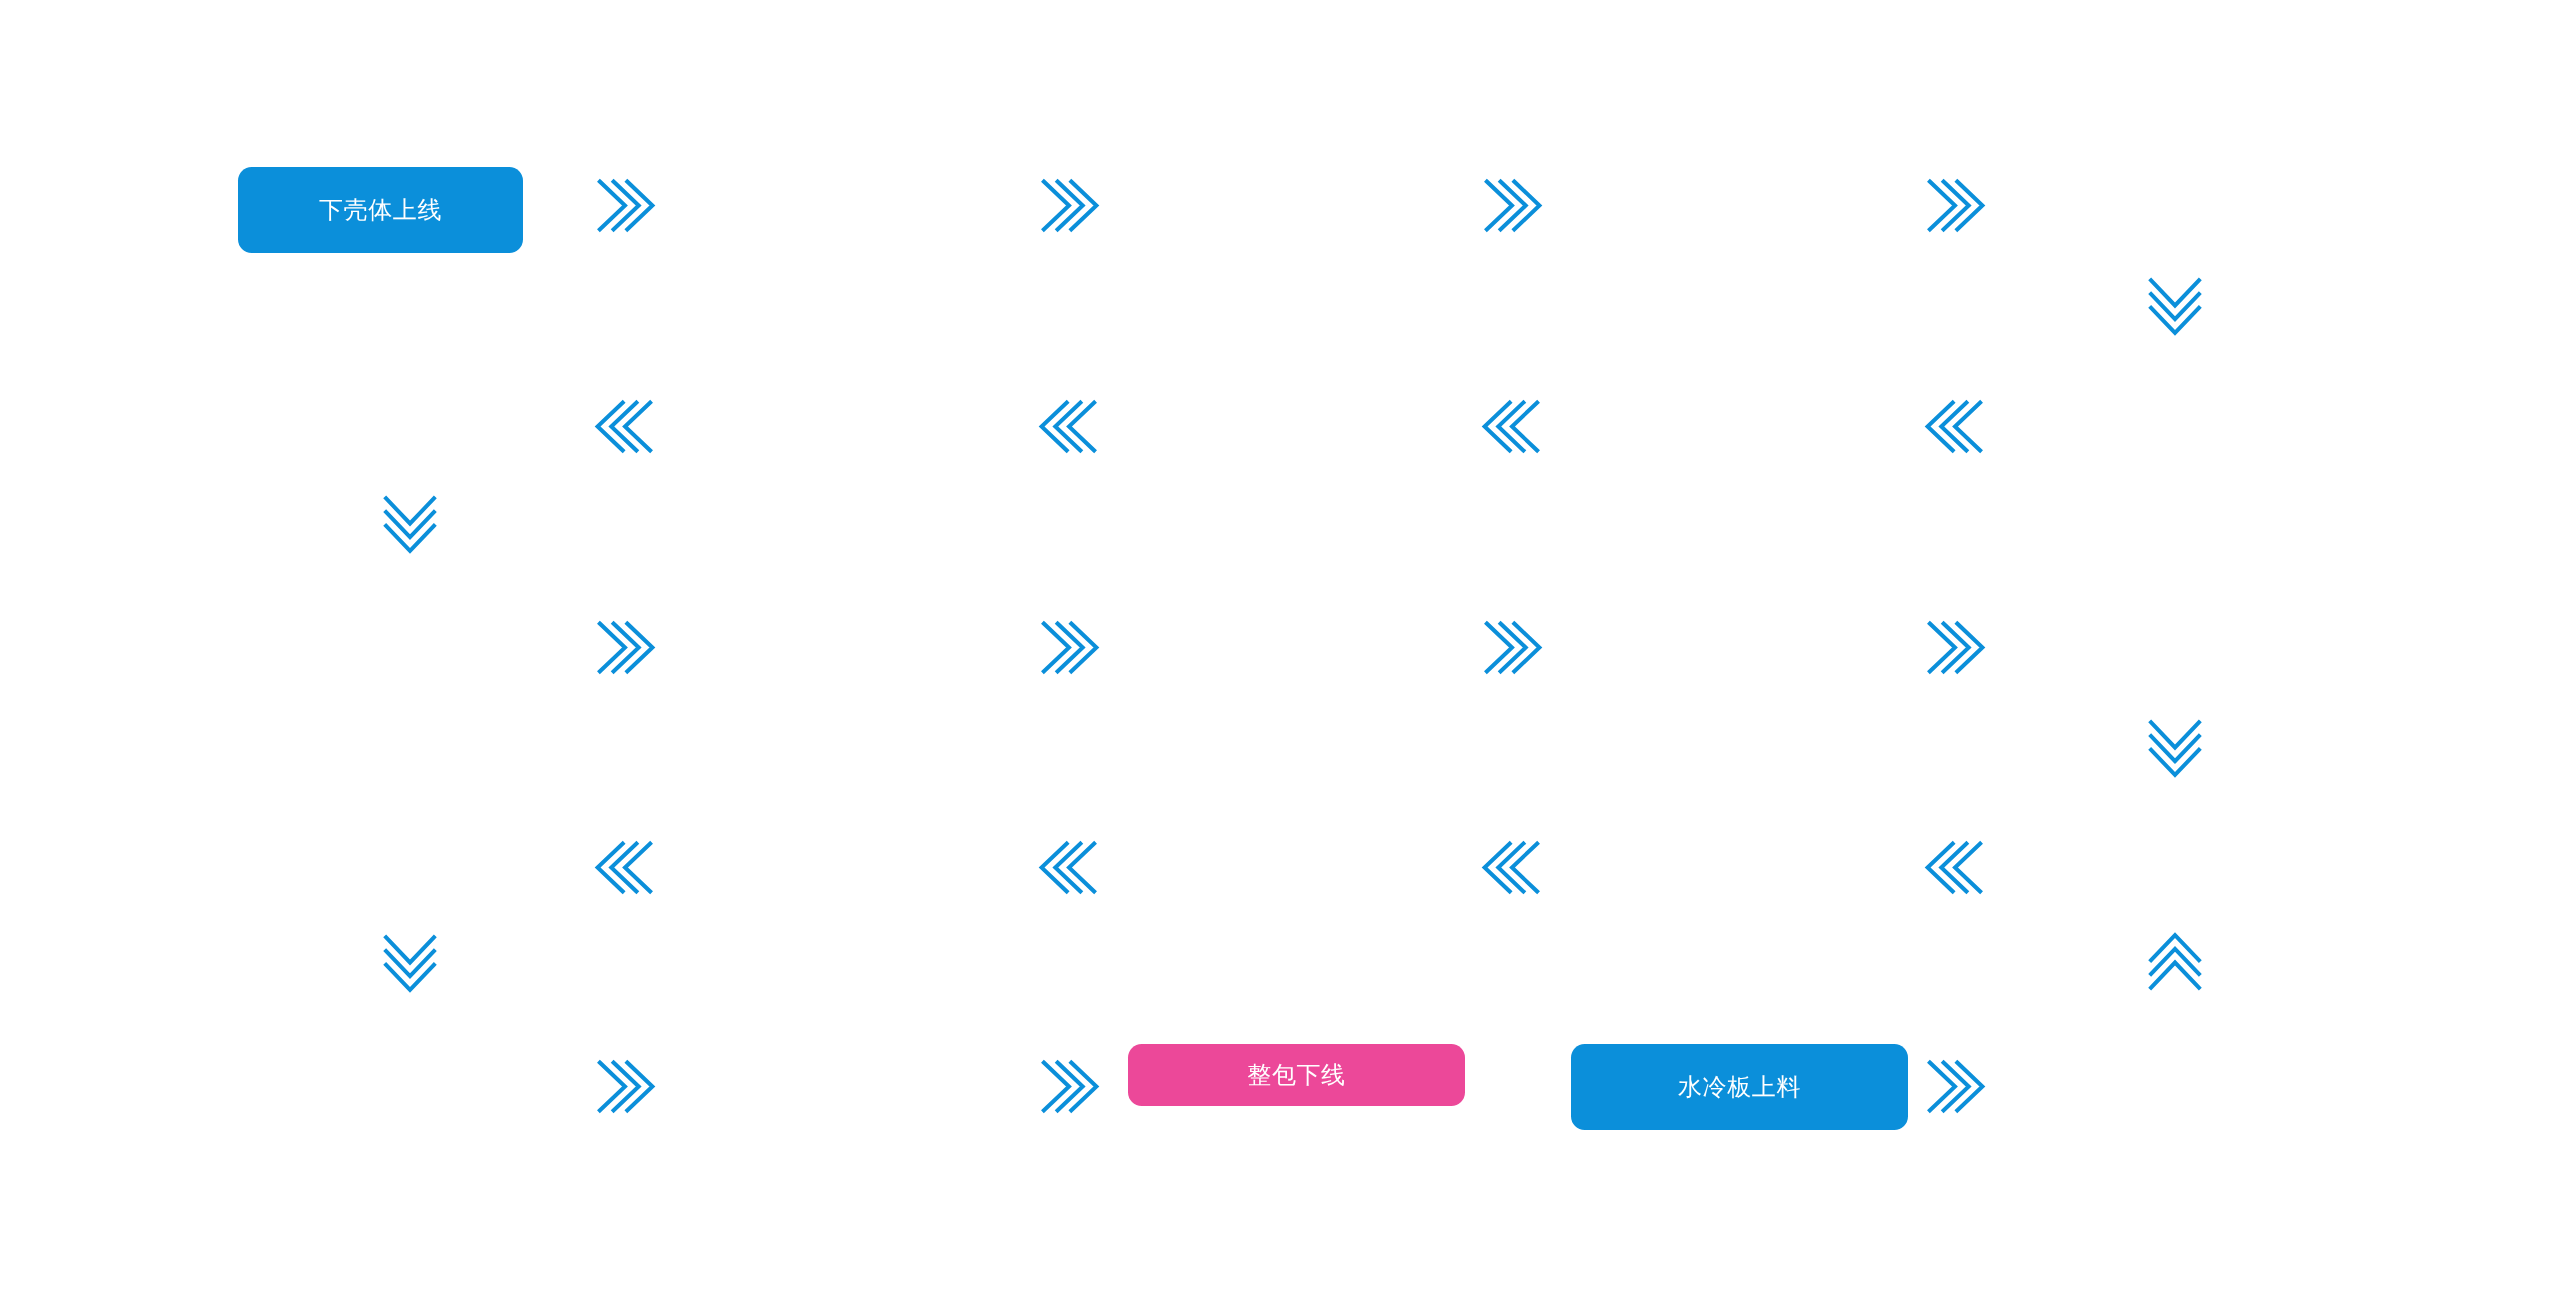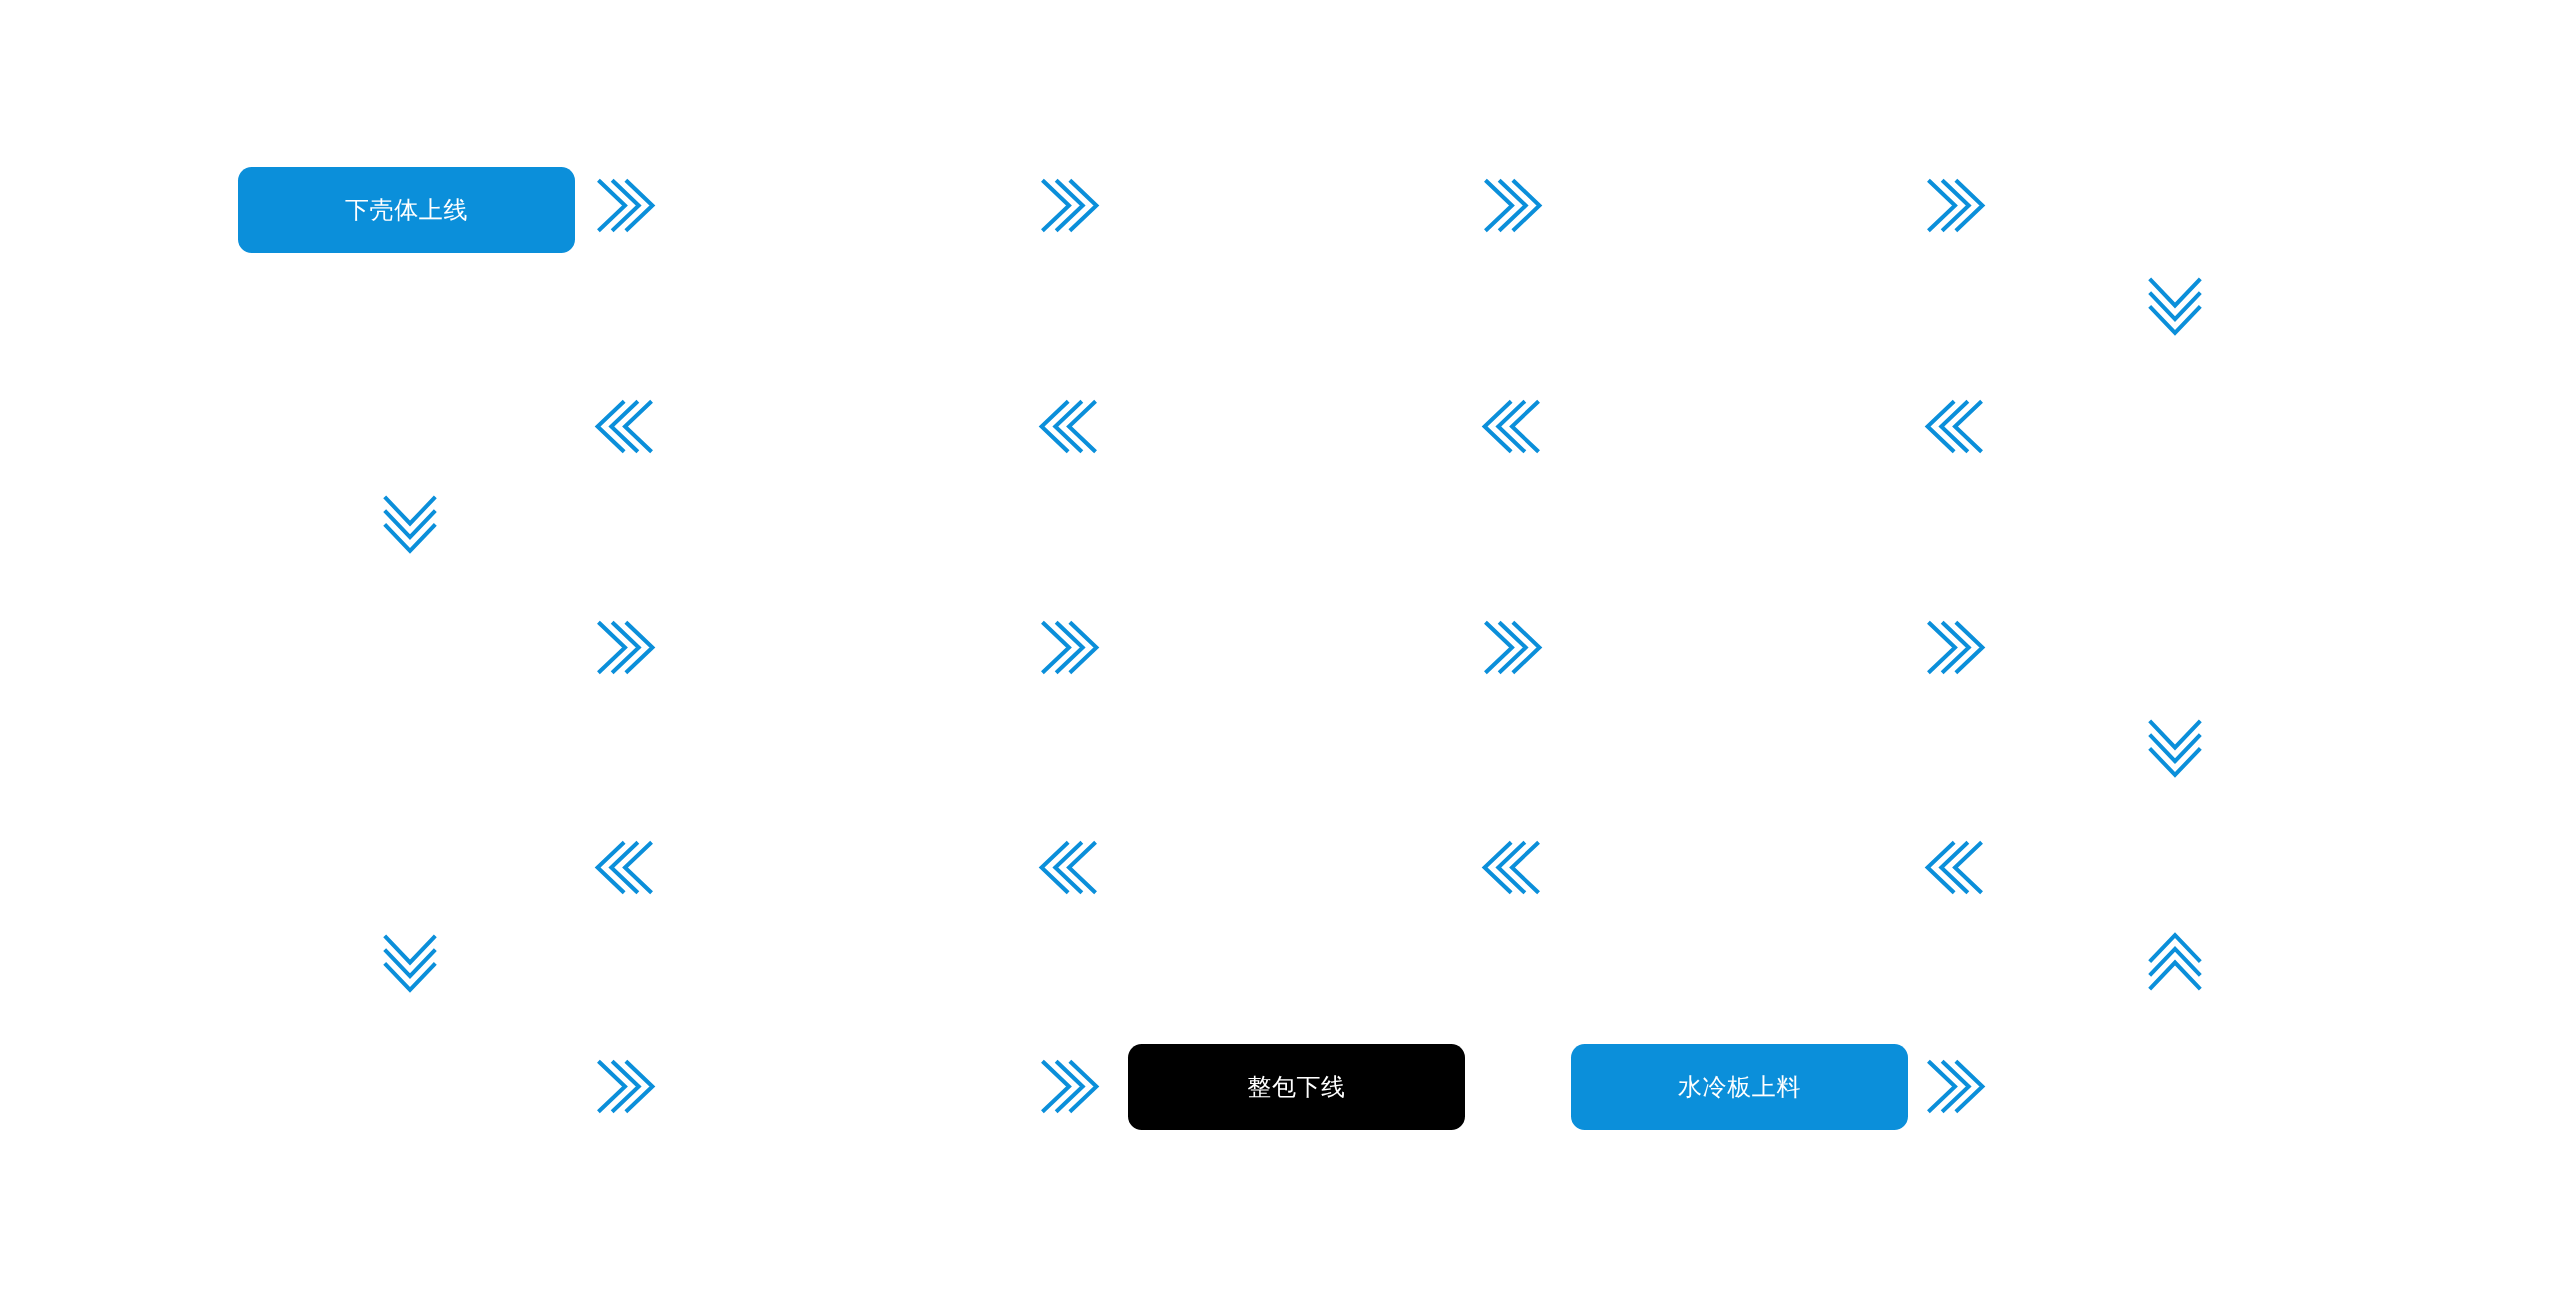--- a/index.html
+++ b/index.html
@@ -207,23 +207,23 @@
         <path d="M 60 8 L 104 50 L 60 92" fill="none" stroke="#0b8fda" stroke-width="7" stroke-linecap="square" stroke-linejoin="miter"></path>
       </svg>
     </div>
     <div class="arrow" style="width: 64px; height: 57px; left: 1923px; top: 1058px; transform: rotate(0deg); transform-origin: 50% 50%;">
       <svg viewBox="0 0 112 100" preserveAspectRatio="none">
         <path d="M 12 8 L 56 50 L 12 92" fill="none" stroke="#0b8fda" stroke-width="7" stroke-linecap="square" stroke-linejoin="miter"></path>
         <path d="M 36 8 L 80 50 L 36 92" fill="none" stroke="#0b8fda" stroke-width="7" stroke-linecap="square" stroke-linejoin="miter"></path>
         <path d="M 60 8 L 104 50 L 60 92" fill="none" stroke="#0b8fda" stroke-width="7" stroke-linecap="square" stroke-linejoin="miter"></path>
       </svg>
     </div>
-    <div class="node-button" style="left: 238px; top: 167px; width: 337px; height: 86px; background: rgb(11, 143, 218); color: rgb(255, 255, 255);">
+    <div class="node-button" style="left: 238px; top: 167px; width: 285px; height: 86px; background: rgb(11, 143, 218); color: rgb(255, 255, 255);">
       <span>下壳体上线</span>
     </div>
-    <div class="node-button" style="left: 1128px; top: 1044px; width: 337px; height: 86px; background: #000000; color: rgb(255, 255, 255);">
+    <div class="node-button" style="left: 1128px; top: 1044px; width: 337px; height: 62px; background: #ec4899; color: rgb(255, 255, 255);">
       <span>整包下线</span>
     </div>
     <div class="node-button" style="left: 1571px; top: 1044px; width: 337px; height: 86px; background: rgb(11, 143, 218); color: rgb(255, 255, 255); justify-content: center;">
       <span>水冷板上料</span>
     </div>
   </div>
 
 
 </body></html>

